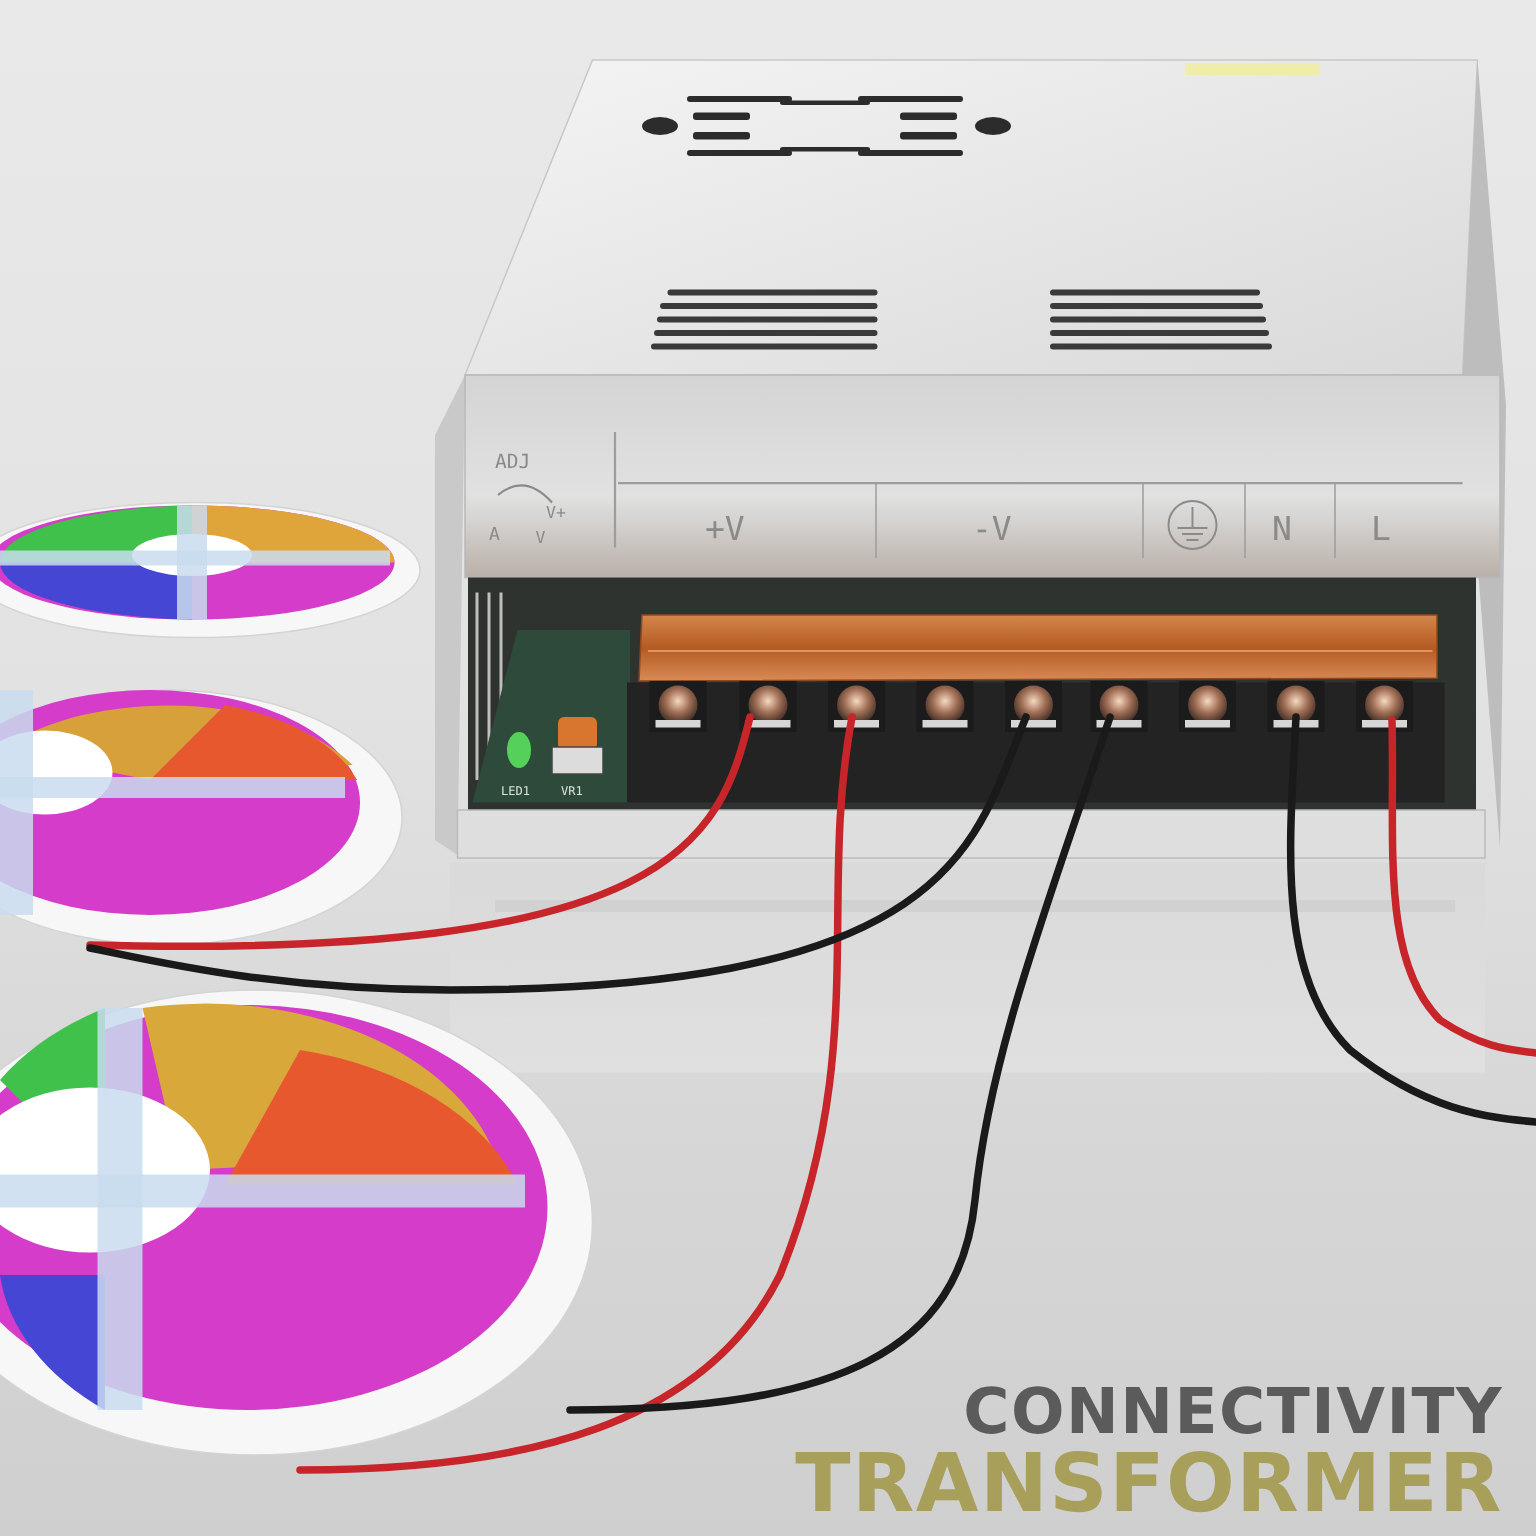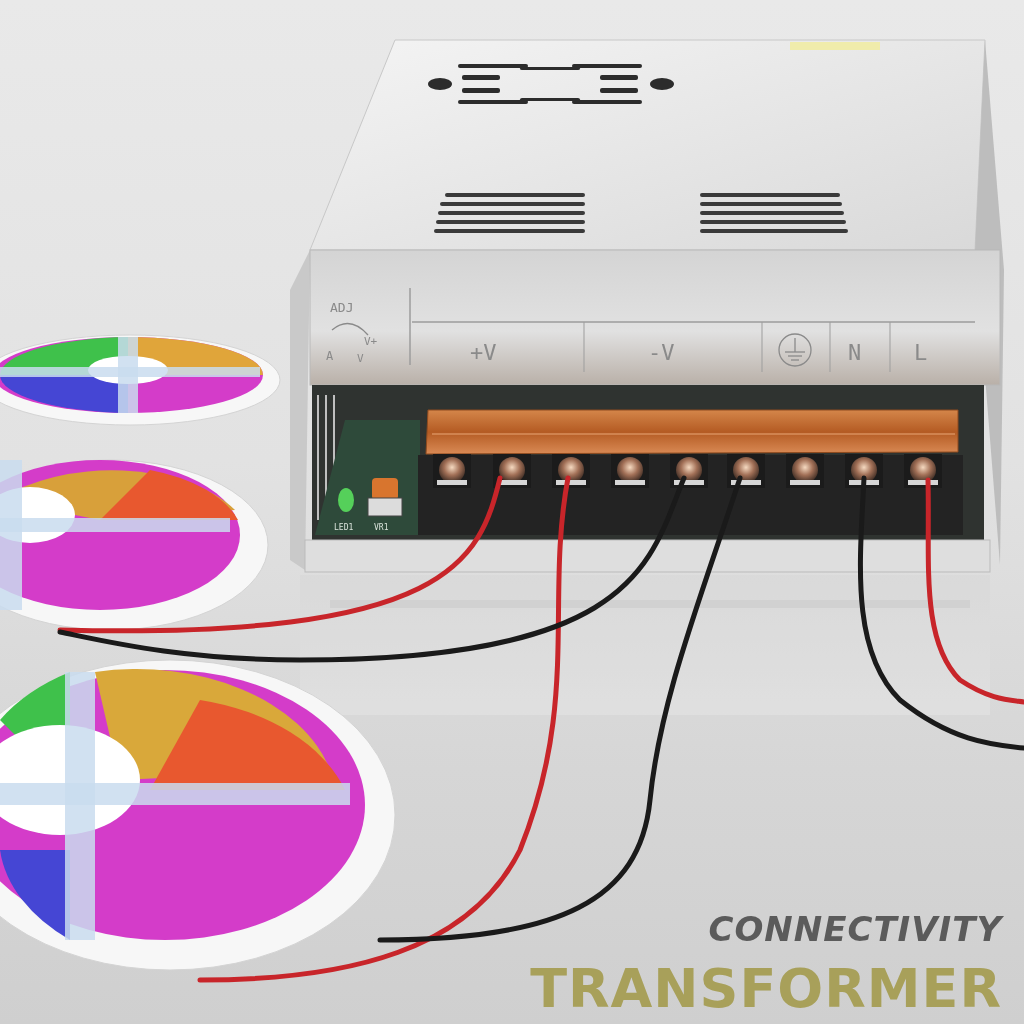--- a/index.html
+++ b/index.html
@@ -9,22 +9,22 @@
       font-family: "DejaVu Sans", sans-serif;
     }
     .scene { position: absolute; inset: 0; border-radius: 27px; }
     svg.art { position: absolute; left: 0; top: 0; }
 
     .caption {
       position: absolute; right: 22px; bottom: 8px; text-align: right;
       font-family: "DejaVu Sans", sans-serif; font-weight: bold; line-height: 1.0;
     }
     .caption .line1 {
-      font-size: 34px; letter-spacing: 1px; color: #5b5b5b;
-      display: block; margin-bottom: 16px; font-style: italic;
+      font-size: 42px; letter-spacing: 1px; color: #5b5b5b;
+      display: block; margin-bottom: 0;
     }
     .caption .line2 {
       font-size: 54px; letter-spacing: 1px; color: #a8a05a;
       display: block;
     }
     .label-text { font-family: "DejaVu Sans Mono", monospace; fill: #8a8a8a; }
     .pcb-text { font-family: "DejaVu Sans Mono", monospace; fill: #d9e3da; font-size: 8px; }
   </style>
 </head>
 <body>

